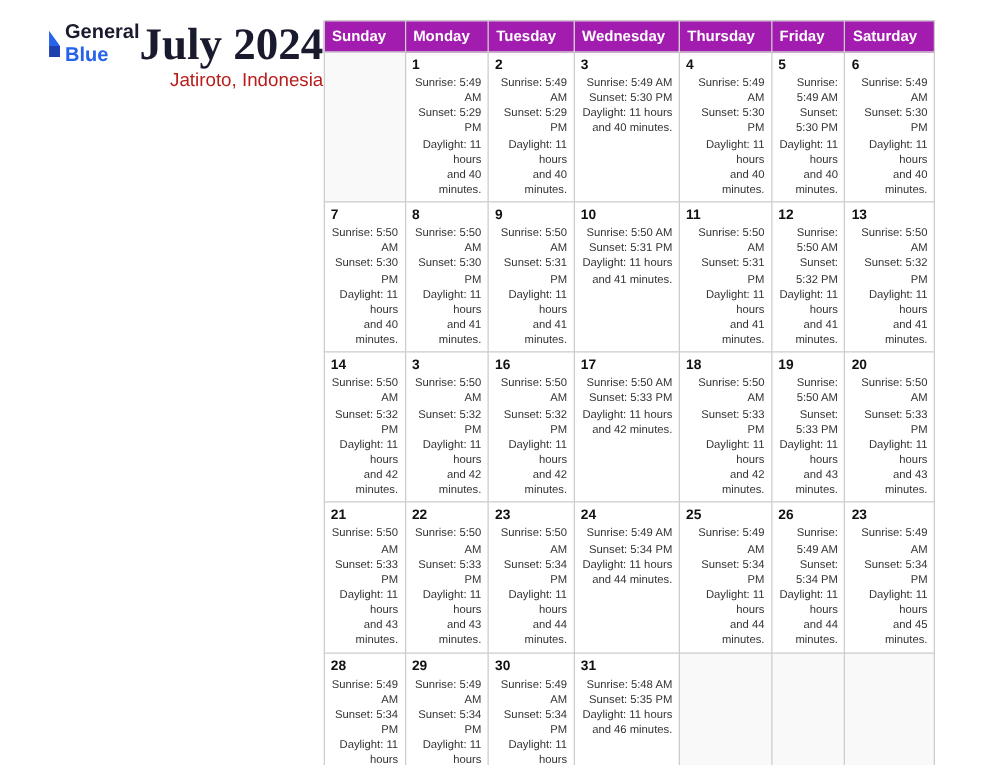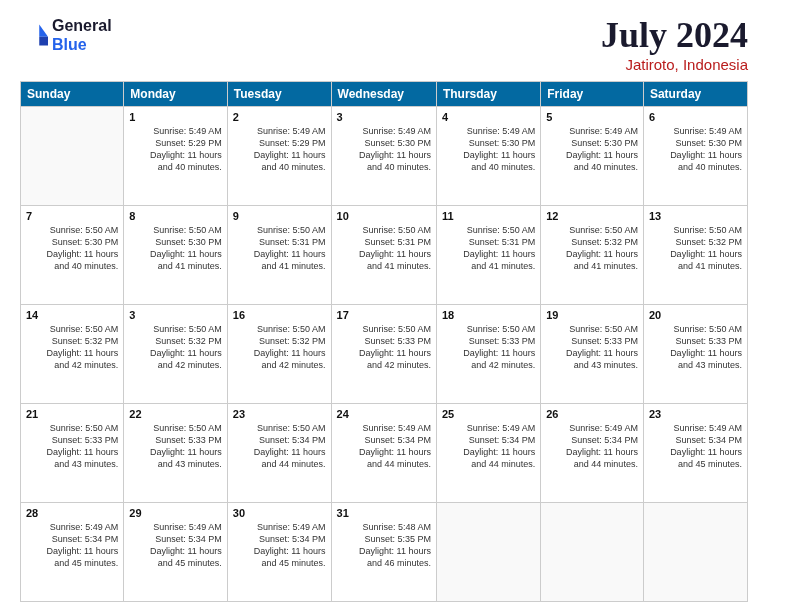--- a/index.html
+++ b/index.html
@@ -8,21 +8,20 @@
       background: #fff;
       width: 792px;
       height: 612px;
       overflow: hidden;
     }
     .page {
       width: 768px;
       height: 612px;
       padding: 16px 20px 10px 20px;
       display: flex;
-      flex-direction: column;
     }
     .header {
       display: flex;
       justify-content: space-between;
       align-items: flex-start;
       margin-bottom: 8px;
     }
     .logo {
       display: flex;
       align-items: center;
@@ -45,21 +44,21 @@
     .subtitle {
       font-size: 15px;
       color: #b91c1c;
     }
     .calendar {
       width: 100%;
       border-collapse: collapse;
       flex: 1;
     }
     .calendar th {
-      background: #0369a1;
+      background: #a21caf;
       color: #fff;
       font-size: 12px;
       font-weight: bold;
       padding: 5px 6px;
       text-align: left;
       border: 1px solid #ccc;
       margin-left: 39px;
     }
     .calendar td {
       vertical-align: top;

